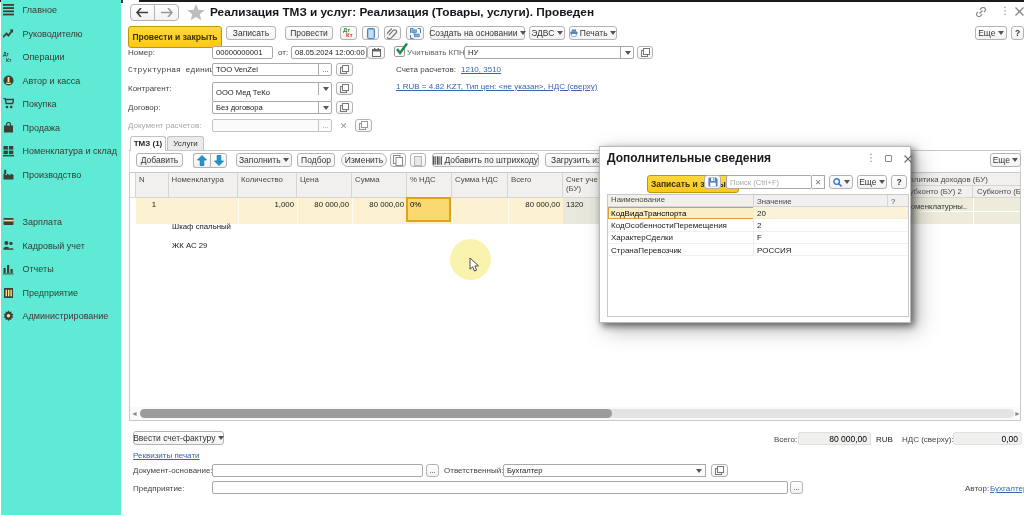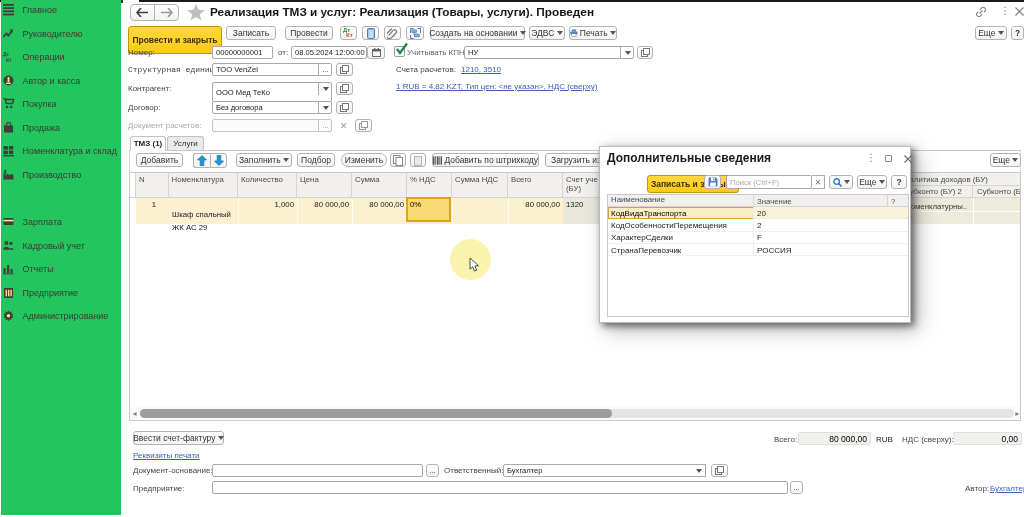--- a/index.html
+++ b/index.html
@@ -1,19 +1,19 @@
 <!DOCTYPE html>
 <html><head>
 <meta charset="utf-8">
 <style>
 * { margin:0; padding:0; box-sizing:border-box; }
 html,body { width:1024px; height:517px; background:#fff; font-family:"Liberation Sans", sans-serif; overflow:hidden; position:relative; }
 .abs { position:absolute; }
 
-#sidebar { left:1px; top:0; width:120px; height:515px; background:#22c55e; }
+#sidebar { left:1px; top:0; width:120px; height:515px; background:#5eead4; }
 .sb-item { position:absolute; left:0; width:120px; height:23px; display:flex; align-items:center; }
 .sb-ico { width:11px; height:12px; margin-left:1.5px; flex:none; }
 .sb-txt { margin-left:9px; font-size:9px; color:#3b3b33; white-space:nowrap; }
 
 .btn { position:absolute; background:linear-gradient(#ffffff,#f2f2f2); border:1px solid #b3b3b3; border-radius:3px; font-size:8.5px; color:#333; display:flex; align-items:center; justify-content:center; white-space:nowrap; }
 .btn-y { background:linear-gradient(#ffd83e,#fdc915); border:1px solid #bd9708; font-weight:bold; color:#3a3000; }
 .inp { position:absolute; background:#fff; border:1px solid #a9a9a9; border-radius:2px; font-size:7.6px; color:#1a1a1a; display:flex; align-items:center; padding:0 3px; white-space:nowrap; overflow:hidden; }
 .lbl { position:absolute; font-size:8px; color:#444; white-space:nowrap; }
 .link { position:absolute; font-size:8px; color:#3a62ad; text-decoration:underline; white-space:nowrap; }
 .caret { width:0; height:0; border-left:3px solid transparent; border-right:3px solid transparent; border-top:4px solid #555; display:inline-block; }
@@ -160,21 +160,21 @@
 <div class="abs" style="left:210px;top:5px;font-size:11.8px;font-weight:bold;color:#15151d;white-space:nowrap;">Реализация ТМЗ и услуг: Реализация (Товары, услуги). Проведен</div>
 
 <svg class="abs" style="left:975px;top:7px;" width="12" height="10" viewBox="0 0 12 10">
     <path d="M4.5 6.5 L7.5 3.5 M3 5 L2 6 a2.3 2.3 0 0 0 3.2 3.2 L7.2 7.2 M4.8 2.8 L6.8 0.8 a2.3 2.3 0 0 1 3.2 3.2 L9 5" stroke="#8a8a8a" stroke-width="1.2" fill="none"></path>
   </svg>
 <div class="abs" style="left:1000px;top:6px;color:#7d7d7d;font-size:10px;line-height:9px;">⋮</div>
 <svg class="abs" style="left:1015px;top:7px;" width="9" height="9" viewBox="0 0 9 9">
     <path d="M0.5 0.5 L8.5 8.5 M8.5 0.5 L0.5 8.5" stroke="#8a8a8a" stroke-width="1.3"></path>
   </svg>
 
-<div class="btn btn-y" style="left:128px;top:26px;width:94px;height:28px;">Провести и закрыть</div>
+<div class="btn btn-y" style="left:128px;top:26px;width:94px;height:22px;">Провести и закрыть</div>
 <div class="btn" style="left:226px;top:26px;width:50px;height:14px;">Записать</div>
 <div class="btn" style="left:285px;top:26px;width:48px;height:14px;">Провести</div>
 <div class="btn" style="left:340px;top:26px;width:17px;height:14px;">
   <div style="position:relative;width:11px;height:11px;">
       <span style="position:absolute;left:0;top:-1px;font-size:6px;font-weight:bold;color:#2f8a35;">Дт</span>
       <span style="position:absolute;left:3px;top:4.5px;font-size:6px;font-weight:bold;color:#e03a30;">Кт</span>
     </div>
 </div>
 <div class="btn" style="left:362px;top:26px;width:17px;height:14px;">
   <svg width="8" height="11" viewBox="0 0 8 11">
@@ -363,21 +363,21 @@
     <div style="position:absolute;left:4px;top:1px;white-space:nowrap;">Субконто (БУ) 3</div>
   </div>
 
 <div class="abs" style="left:136px;top:198px;width:785px;height:26px;background:#fbf0d0;"></div>
 <div class="abs" style="left:238px;top:198px;width:1px;height:26px;background:#fff;opacity:.7;"></div>
 <div class="abs" style="left:297px;top:198px;width:1px;height:26px;background:#fff;opacity:.7;"></div>
 <div class="abs" style="left:352px;top:198px;width:1px;height:26px;background:#fff;opacity:.7;"></div>
 <div class="abs" style="left:452px;top:198px;width:1px;height:26px;background:#fff;opacity:.7;"></div>
 <div class="abs" style="left:508px;top:198px;width:1px;height:26px;background:#fff;opacity:.7;"></div>
 <div class="td" style="left:130px;top:198px;width:32px;text-align:right;padding-right:6px;">1</div>
-<div class="td" style="left:169px;top:206px;width:70px;line-height:13px;">Шкаф спальный<br>ЖК АС 29</div>
+<div class="td" style="left:169px;top:215px;width:70px;line-height:19px;">Шкаф спальный<br>ЖК АС 29</div>
 <div class="td" style="left:238px;top:198px;width:59px;text-align:right;">1,000</div>
 <div class="td" style="left:297px;top:198px;width:55px;text-align:right;">80 000,00</div>
 <div class="td" style="left:352px;top:198px;width:55px;text-align:right;">80 000,00</div>
 <div class="abs" style="left:406px;top:197px;width:45px;height:25px;background:#fad973;border:2px solid #dfa413;font-size:7.8px;padding:1px 2px;">0%</div>
 <div class="td" style="left:508px;top:198px;width:55px;text-align:right;">80 000,00</div>
 <div class="abs" style="left:563px;top:198px;width:60px;height:26px;background:#e9e8dd;"></div>
 <div class="td" style="left:563px;top:198px;width:60px;">1320</div>
 
 <div class="abs" style="left:880px;top:198px;width:140px;height:13px;background:#edecdb;"></div>
 <div class="abs" style="left:880px;top:211.5px;width:140px;height:12.5px;background:#edecdb;"></div>

